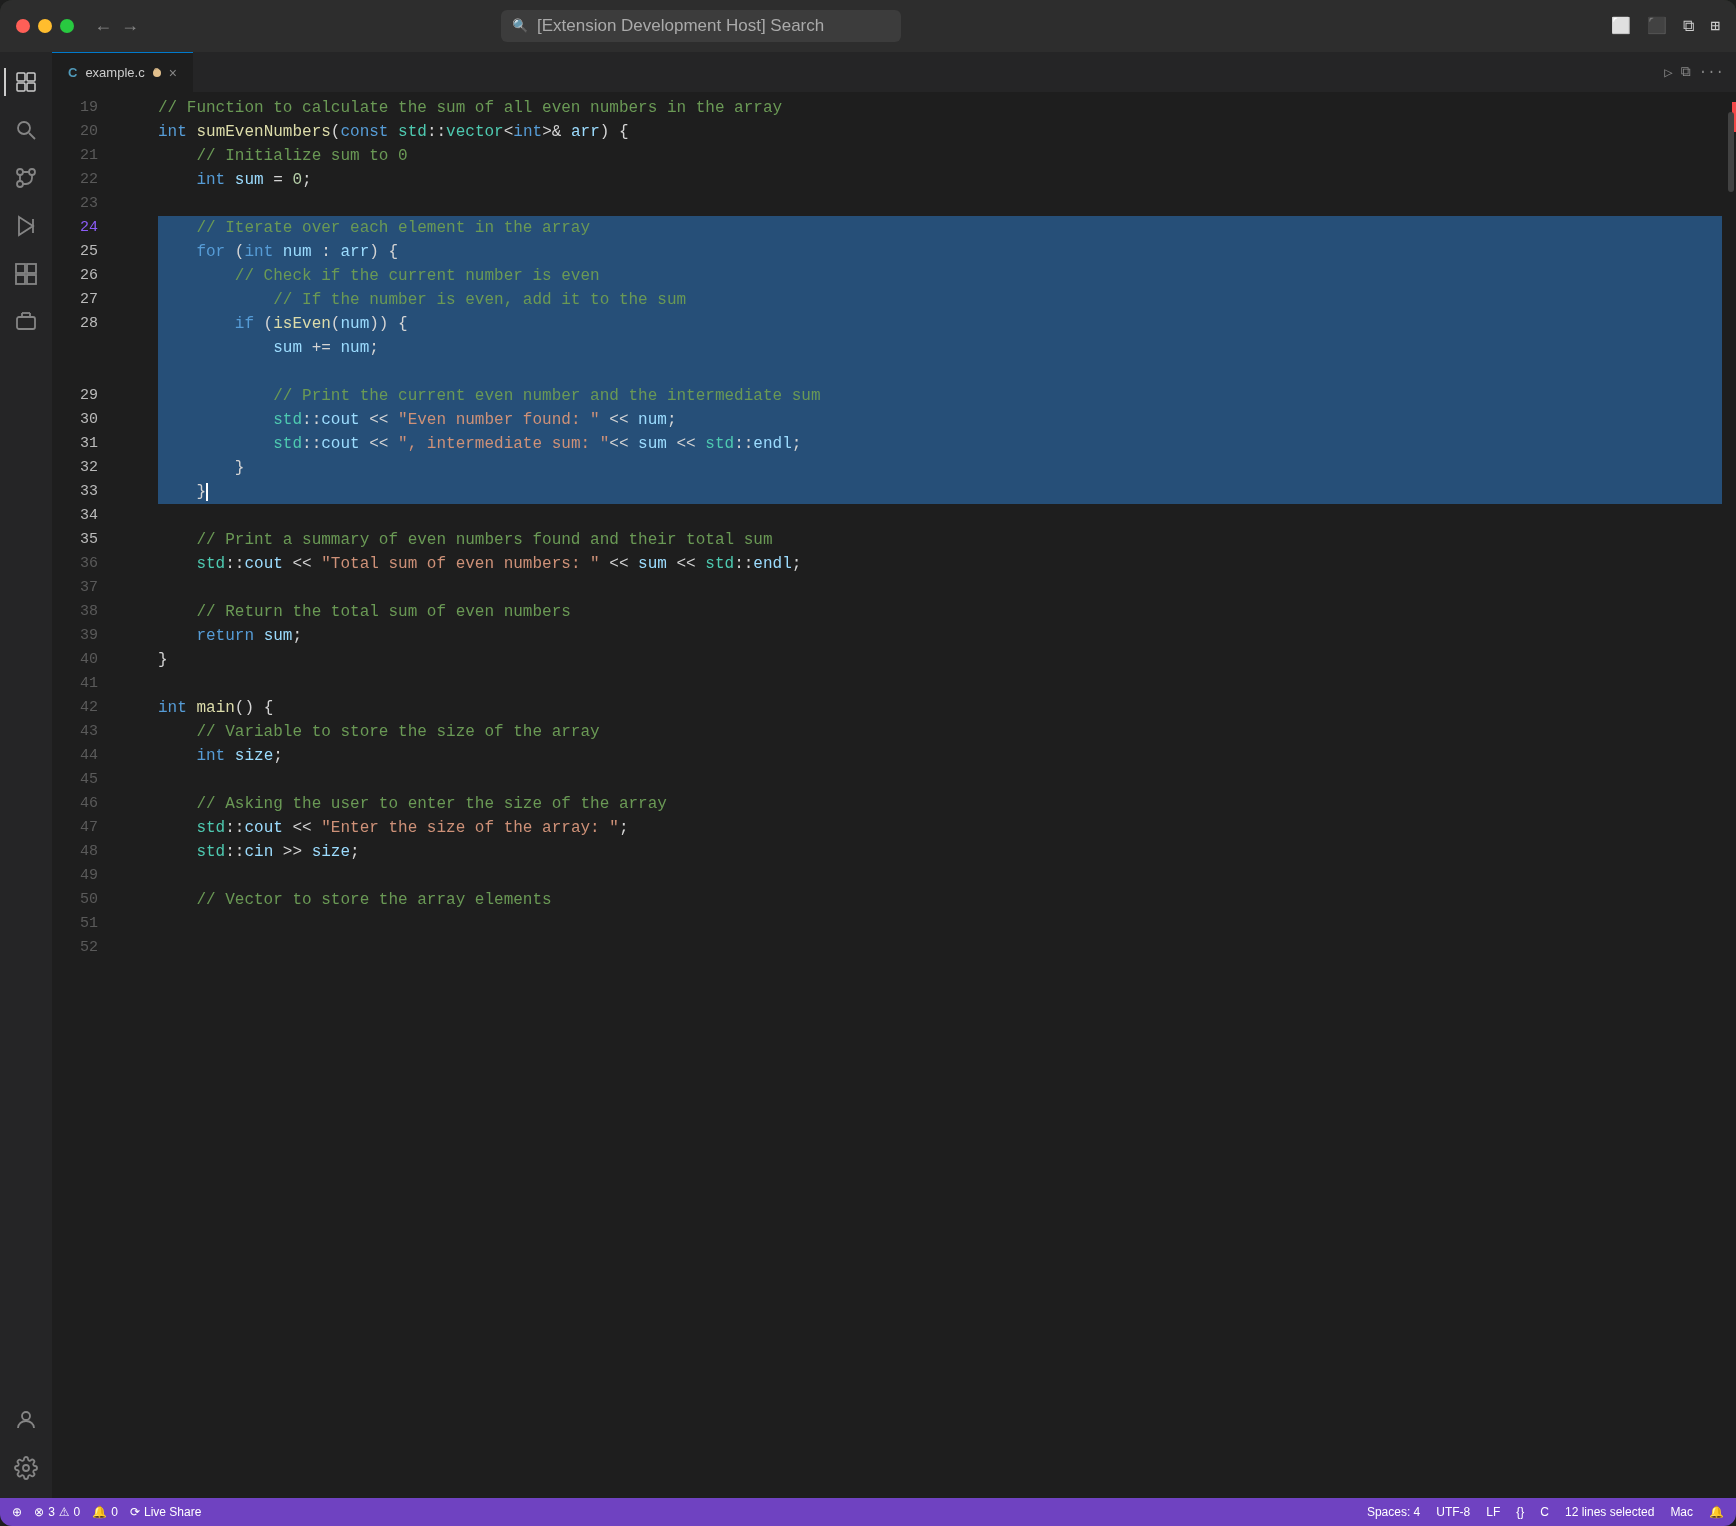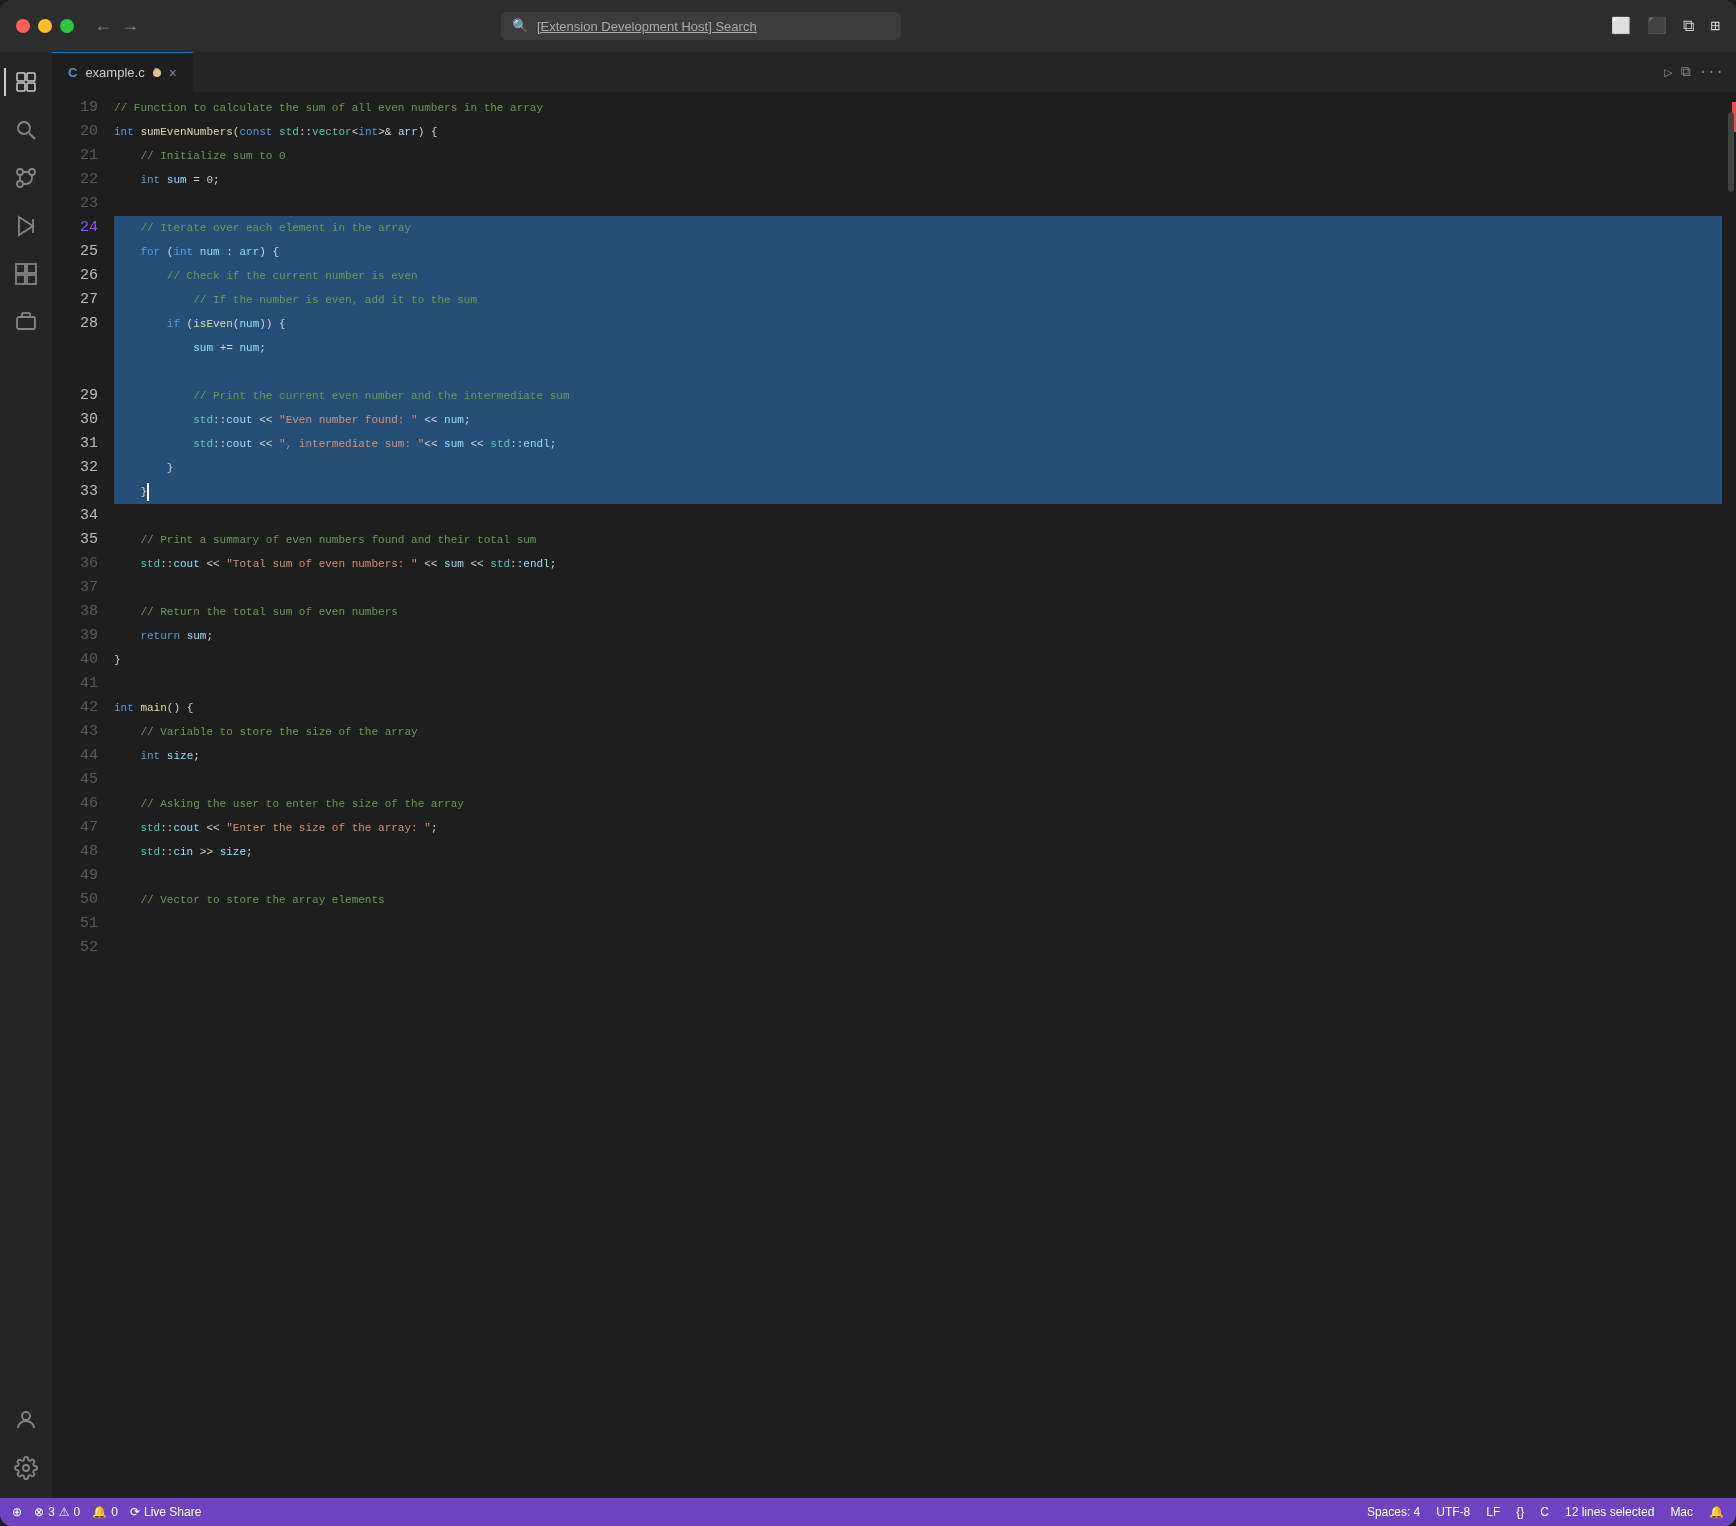--- a/index.html
+++ b/index.html
@@ -80,23 +80,22 @@
       background: #3c3c3c;
       border-radius: 6px;
       padding: 6px 12px;
       display: flex;
       align-items: center;
       gap: 8px;
     }
 
     .search-bar-text {
       color: #aaa;
-      font-size: 13px;
+      font-size: 17px;
       font-family: -apple-system, sans-serif;
-      text-decoration: underline;
     }
 
     .titlebar-right {
       display: flex;
       gap: 16px;
       margin-left: auto;
       align-items: center;
     }
 
     .titlebar-icon {
@@ -259,23 +258,24 @@
       flex: 1;
       overflow: hidden;
       padding-top: 4px;
       padding-left: 4px;
     }
 
     .code-line {
       display: block;
       white-space: pre;
       line-height: 24px;
-      font-size: 11px;
+      font-size: 16px;
       color: #d4d4d4;
       min-height: 24px;
+      margin-left: 44px;
     }
 
     
     .selected-line {
       background: #264f78;
     }
 
     
     .kw { color: #569cd6; } 
     .fn { color: #dcdcaa; } 

